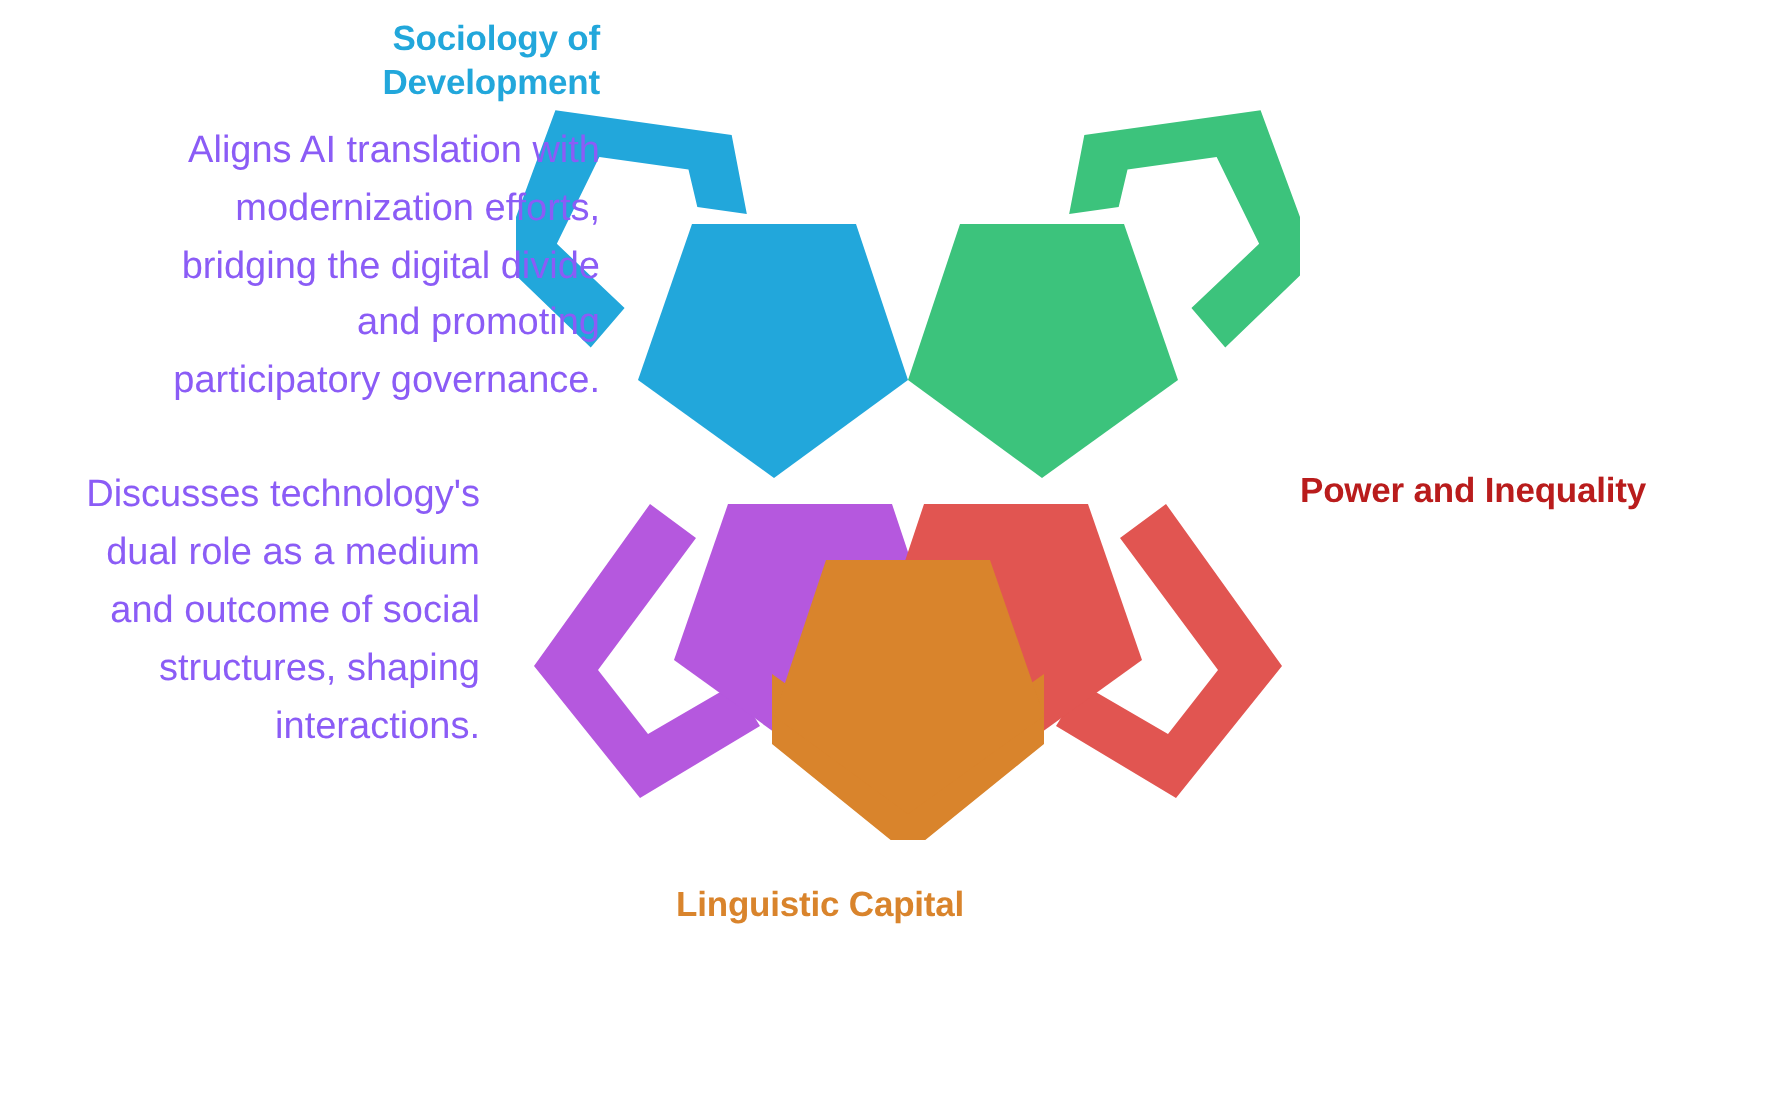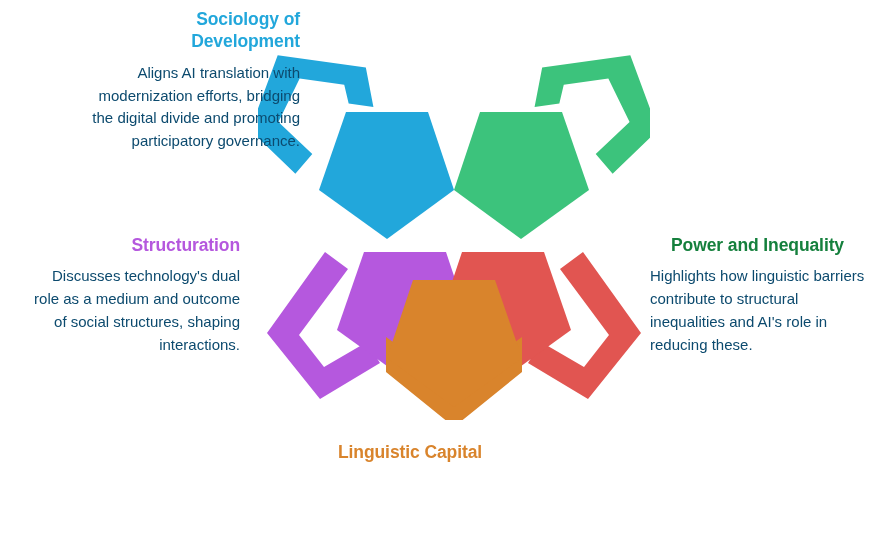--- a/index.html
+++ b/index.html
@@ -25,23 +25,23 @@
     position: absolute;
   }
   .block .title {
     font-size: 17.5px;
     font-weight: bold;
     line-height: 1.28;
     margin: 0 0 9px 0;
     letter-spacing: -0.1px;
   }
   .block .desc {
-    font-size: 15px;
+    font-size: 19px;
     line-height: 1.52;
-    color: #0c4a6e;
+    color: #8b5cf6;
     margin: 0;
   }
   .align-right { text-align: right; }
   .align-left  { text-align: left; }
   .align-center{ text-align: left; }
 
   
   #block-sociology-of-development {
     left: 84px;  top: 8px;  width: 216px; text-align: right;
   }
@@ -156,26 +156,24 @@
 
   <div class="block align-right" id="block-sociology-of-development">
     <h2 class="title" style="color:#22a7db;">Sociology of Development</h2>
     <p class="desc">Aligns AI translation with modernization efforts, bridging the digital divide and promoting participatory governance.</p>
   </div>
 
   <div class="block align-left" id="block-social-cohesion">
   </div>
 
   <div class="block align-right" id="block-structuration">
-    <h2 class="title" style="color:#b558de;">Structuration</h2>
     <p class="desc">Discusses technology's dual role as a medium and outcome of social structures, shaping interactions.</p>
   </div>
 
   <div class="block align-left" id="block-power-and-inequality">
-    <h2 class="title" style="color:#15803d;text-align:center;">Power and Inequality</h2>
-    <p class="desc">Highlights how linguistic barriers contribute to structural inequalities and AI's role in reducing these.</p>
+    <h2 class="title" style="color:#b91c1c;">Power and Inequality</h2>
   </div>
 
   <div class="block align-center" id="block-linguistic-capital">
     <h2 class="title" style="color:#d9842c;">Linguistic Capital</h2>
   </div>
 
 </div>
 
 </body></html>

